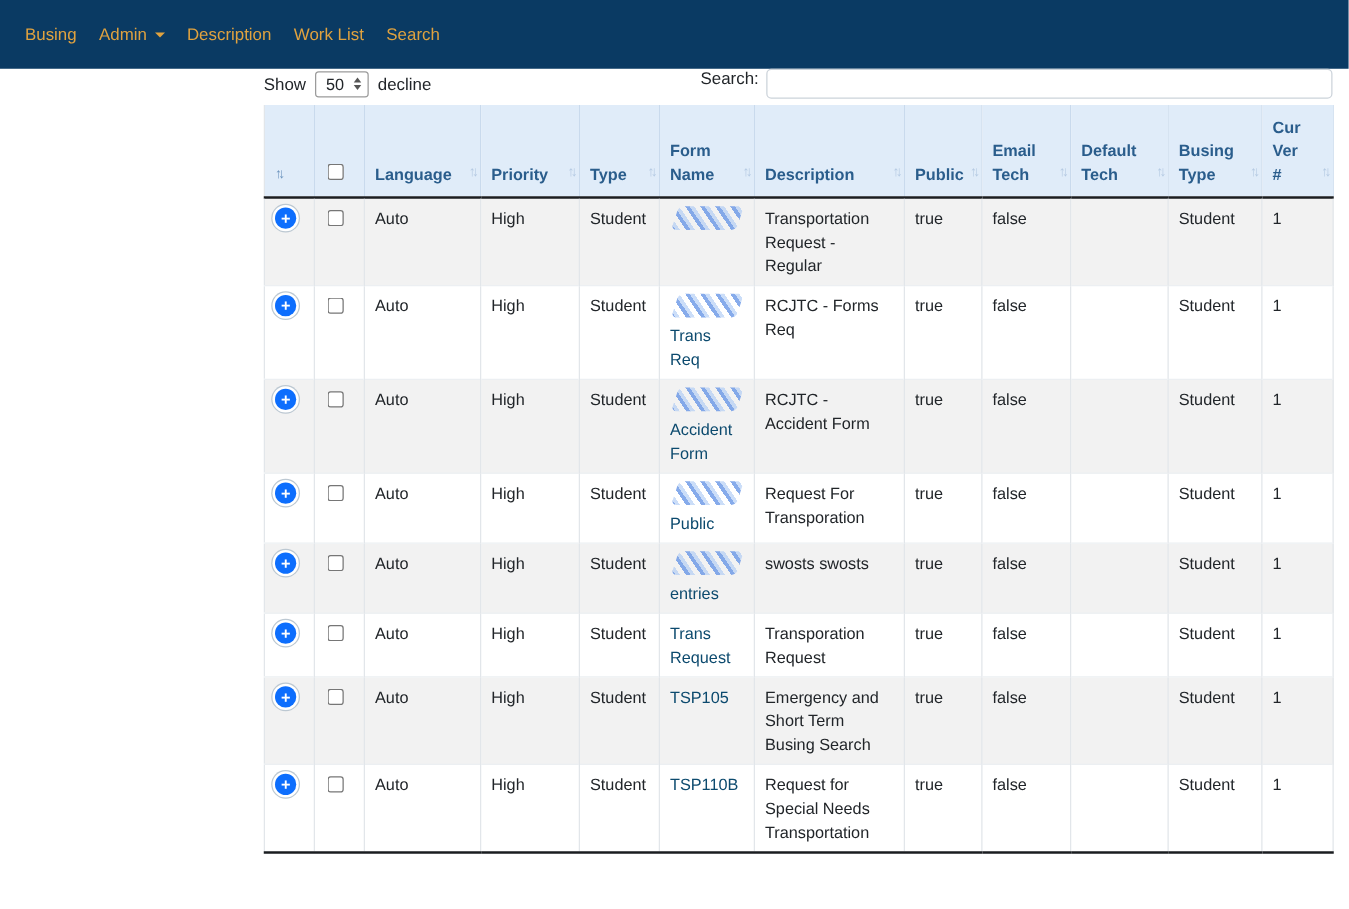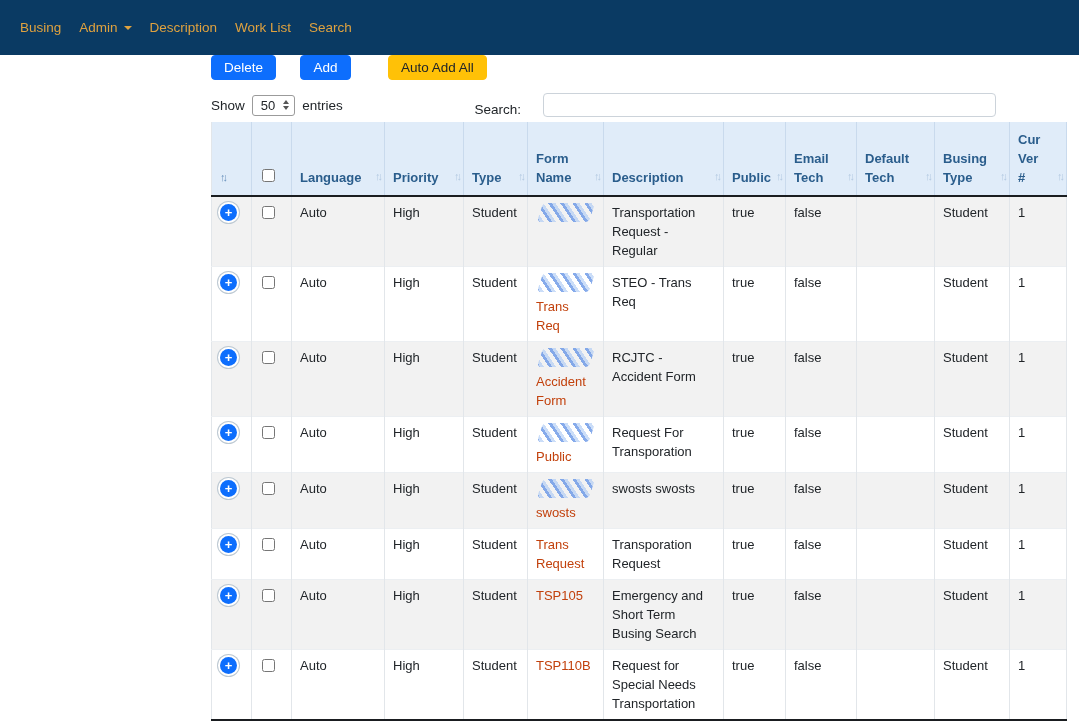--- a/index.html
+++ b/index.html
@@ -39,21 +39,21 @@
   .length-group { display:flex; align-items:center; gap:7px; font-size:13.5px; }
   .length-select {
     display:inline-flex; align-items:center; gap:8px;
     border:1px solid #9b9b9b; border-radius:3px; padding:2px 5px 2px 8px;
     font-size:13px; cursor:pointer; background:#fff;justify-content:space-between;
   }
   .spinner-arrows { display:inline-flex; flex-direction:column; gap:2px; }
   .spinner-arrows i { display:block; width:0; height:0; border-left:3.5px solid transparent; border-right:3.5px solid transparent; }
   .spinner-arrows i.up { border-bottom:4px solid #555; }
   .spinner-arrows i.down { border-top:4px solid #555; }
-  .search-group { display:flex; align-items:flex-end; gap:22px; margin-right:70px; }
+  .search-group { display:flex; align-items:flex-start; gap:6px; }
   .search-group label { font-size:13.5px; }
   .search-group input {
     width:453px; height:24px; border:1px solid #ccd3da; border-radius:4px;
     padding:0 8px; font-size:13px; outline:none; font-family:inherit;
   }
   
   table.grid {
     width:855px; border-collapse:collapse; table-layout:fixed;
     font-size:13px; border-left:1px solid #e2e6ea; border-right:1px solid #e2e6ea;
   }
@@ -79,21 +79,21 @@
   table.grid tbody tr:last-child td { border-bottom:2px solid #1a1d20; }
   .expand-icon {
     display:inline-flex; width:17px; height:17px; border-radius:50%;
     background:#0d6efd; color:#fff; align-items:center; justify-content:center;
     font-size:13px; font-weight:700; line-height:1; cursor:pointer; margin-top:1px;
     box-shadow:0 0 0 2px #ffffff, 0 0 0 3px #bcc8d2;
   }
   .expand-icon::before { content:"+"; }
   td.cell-expand { padding-left:11px; }
   input[type="checkbox"] { width:13px; height:13px; margin:3px 0 0 2px; cursor:pointer; }
-  a.form-link { color:#c2410c; text-decoration:none; cursor:pointer; display:inline; }
+  a.form-link { color:#0c4a6e; text-decoration:none; cursor:pointer; display:inline; }
   a.form-link.below { display:block; }
   .scribble {
     display:inline-block; width:52px; height:19px; border-radius:4px;
     transform:skewX(-18deg); margin-left:4px;
     background:repeating-linear-gradient(45deg,
       rgba(104,150,230,0.8) 0px, rgba(104,150,230,0.8) 2.5px,
       rgba(168,199,244,0.6) 2.5px, rgba(168,199,244,0.6) 5px,
       rgba(255,255,255,0) 5px, rgba(255,255,255,0) 8.5px);
   }
 </style>
@@ -114,37 +114,32 @@
   <a class="nav-link">
       <span>Work List</span>
     </a>
   <a class="nav-link">
       <span>Search</span>
     </a>
 </nav>
 
 <div class="content">
 
-  <div class="toolbar">
-    <button class="btn btn-primary btn-delete">Delete</button>
-    <button class="btn btn-primary">Add</button>
-    <button class="btn btn-warning">Auto Add All</button>
-  </div>
 
   <div class="table-controls">
     <div class="length-group">
       <span>Show</span>
       <span class="length-select">
         <span>50</span>
         <span class="spinner-arrows">
             <i class="up"></i>
             <i class="down"></i>
           </span>
       </span>
-      <span>entries</span>
+      <span>decline</span>
     </div>
     <div class="search-group">
       <label>Search:</label>
       <input type="text" value="" style="">
     </div>
   </div>
 
   <table class="grid">
     <colgroup>
       <col style="width:40px">
@@ -191,21 +186,21 @@
         <td>Student</td>
         <td>1</td>
       </tr>
       <tr>
         <td class="cell-expand"><span class="expand-icon"></span></td>
         <td><input type="checkbox" style=""></td>
         <td>Auto</td>
         <td>High</td>
         <td>Student</td>
         <td><span class="scribble"></span><a class="form-link below">Trans Req</a></td>
-        <td>STEO - Trans Req</td>
+        <td>RCJTC - Forms Req</td>
         <td>true</td>
         <td>false</td>
         <td></td>
         <td>Student</td>
         <td>1</td>
       </tr>
       <tr>
         <td class="cell-expand"><span class="expand-icon"></span></td>
         <td><input type="checkbox" style=""></td>
         <td>Auto</td>
@@ -232,21 +227,21 @@
         <td></td>
         <td>Student</td>
         <td>1</td>
       </tr>
       <tr>
         <td class="cell-expand"><span class="expand-icon"></span></td>
         <td><input type="checkbox" style=""></td>
         <td>Auto</td>
         <td>High</td>
         <td>Student</td>
-        <td><span class="scribble"></span><a class="form-link below">swosts</a></td>
+        <td><span class="scribble"></span><a class="form-link below">entries</a></td>
         <td>swosts swosts</td>
         <td>true</td>
         <td>false</td>
         <td></td>
         <td>Student</td>
         <td>1</td>
       </tr>
       <tr>
         <td class="cell-expand"><span class="expand-icon"></span></td>
         <td><input type="checkbox" style=""></td>

